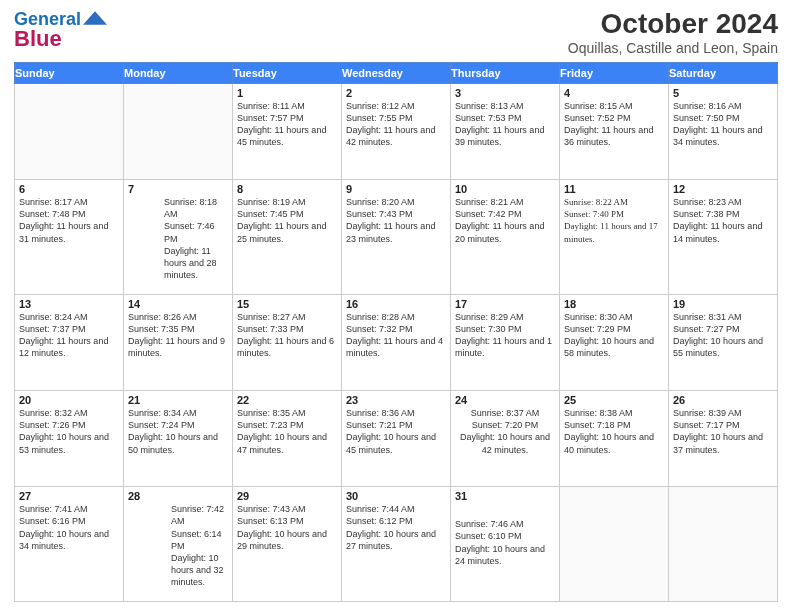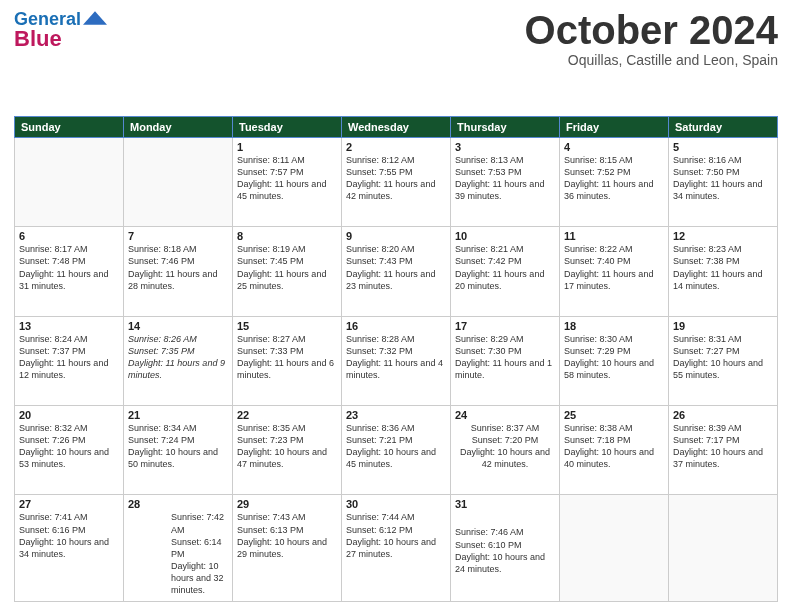--- a/index.html
+++ b/index.html
@@ -9,21 +9,20 @@
       font-family: Arial, Helvetica, sans-serif;
       background: #fff;
       overflow: hidden;
     }
     .page {
       width: 792px;
       height: 612px;
       padding: 10px 14px 10px 14px;
       display: flex;
       flex-direction: column;
-      gap: 42px;
     }
     .header {
       display: flex;
       align-items: flex-start;
       justify-content: space-between;
       margin-bottom: 6px;
     }
     .logo {
       display: flex;
       flex-direction: column;
@@ -39,42 +38,42 @@
     .logo-icon {
       width: 24px;
       height: 14px;
       margin-left: 44px;
       margin-top: -2px;
     }
     .title-block {
       text-align: right;
     }
     .month-title {
-      font-size: 40px;
+      font-size: 28px;
       font-weight: bold;
       color: #333;
       line-height: 1;
     }
     .subtitle {
       font-size: 14px;
       color: #555;
       margin-top: 2px;
     }
     .calendar {
       width: 100%;
       border-collapse: collapse;
       flex: 1;
       table-layout: fixed;
     }
     .calendar thead tr th {
-      background-color: #14532d;
+      background-color: #3b82f6;
       color: #fff;
       font-size: 11px;
       font-weight: bold;
-      padding: 4px 6px;
+      padding: 4px 0;
       text-align: left;
       border: 1px solid #5588d0;
     }
     .calendar tbody tr td {
       border: 1px solid #ccc;
       vertical-align: top;
       padding: 3px 4px;
       font-size: 9.5px;
       color: #333;
       height: 88px;
@@ -170,21 +169,21 @@
         </tr>
         <tr>
           <td>
             <span class="day-number">6</span>
             <div class="day-info" style="white-space: pre-line;">Sunrise: 8:17 AM
 Sunset: 7:48 PM
 Daylight: 11 hours and 31 minutes.</div>
           </td>
           <td>
             <span class="day-number">7</span>
-            <div class="day-info" style="white-space: pre-line;">Sunrise: 8:18 AM
+            <div class="day-info" style="white-space: pre-line; margin-left: 36px;">Sunrise: 8:18 AM
 Sunset: 7:46 PM
 Daylight: 11 hours and 28 minutes.</div>
           </td>
           <td>
             <span class="day-number">8</span>
             <div class="day-info" style="white-space: pre-line;">Sunrise: 8:19 AM
 Sunset: 7:45 PM
 Daylight: 11 hours and 25 minutes.</div>
           </td>
           <td>
@@ -194,41 +193,41 @@
 Daylight: 11 hours and 23 minutes.</div>
           </td>
           <td>
             <span class="day-number">10</span>
             <div class="day-info" style="white-space: pre-line;">Sunrise: 8:21 AM
 Sunset: 7:42 PM
 Daylight: 11 hours and 20 minutes.</div>
           </td>
           <td>
             <span class="day-number">11</span>
-            <div class="day-info" style="white-space: pre-line;">Sunrise: 8:22 AM
+            <div class="day-info" style="white-space: pre-line; font-family: Liberation Serif, serif;">Sunrise: 8:22 AM
 Sunset: 7:40 PM
 Daylight: 11 hours and 17 minutes.</div>
           </td>
           <td>
             <span class="day-number">12</span>
             <div class="day-info" style="white-space: pre-line;">Sunrise: 8:23 AM
 Sunset: 7:38 PM
 Daylight: 11 hours and 14 minutes.</div>
           </td>
         </tr>
         <tr>
           <td>
             <span class="day-number">13</span>
             <div class="day-info" style="white-space: pre-line;">Sunrise: 8:24 AM
 Sunset: 7:37 PM
 Daylight: 11 hours and 12 minutes.</div>
           </td>
           <td>
             <span class="day-number">14</span>
-            <div class="day-info" style="white-space: pre-line; font-style: italic;">Sunrise: 8:26 AM
+            <div class="day-info" style="white-space: pre-line;">Sunrise: 8:26 AM
 Sunset: 7:35 PM
 Daylight: 11 hours and 9 minutes.</div>
           </td>
           <td>
             <span class="day-number">15</span>
             <div class="day-info" style="white-space: pre-line;">Sunrise: 8:27 AM
 Sunset: 7:33 PM
 Daylight: 11 hours and 6 minutes.</div>
           </td>
           <td>

